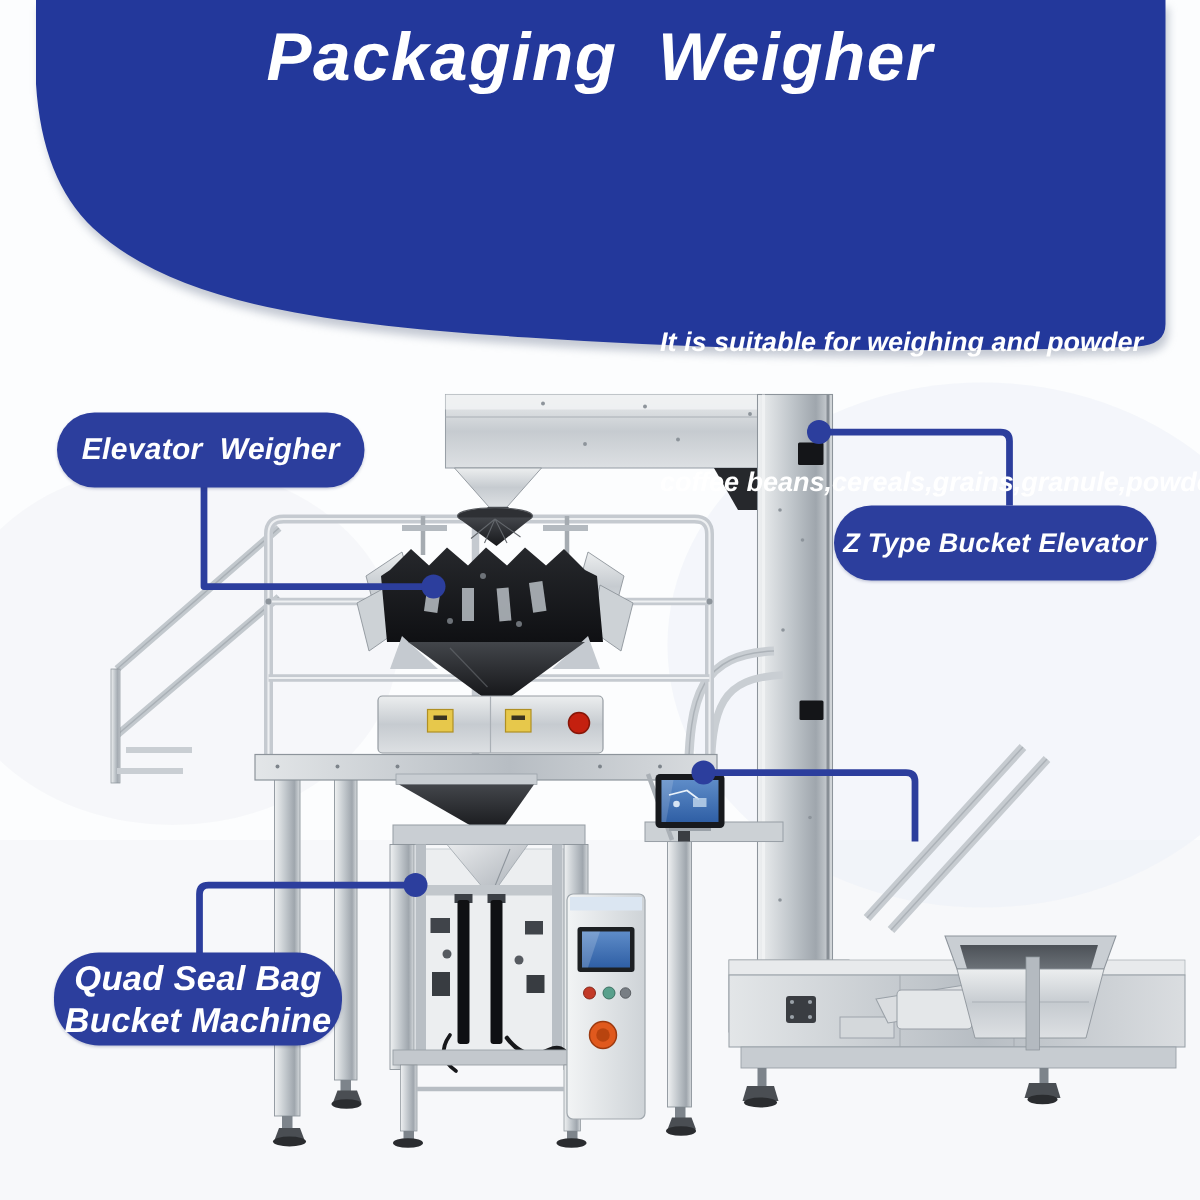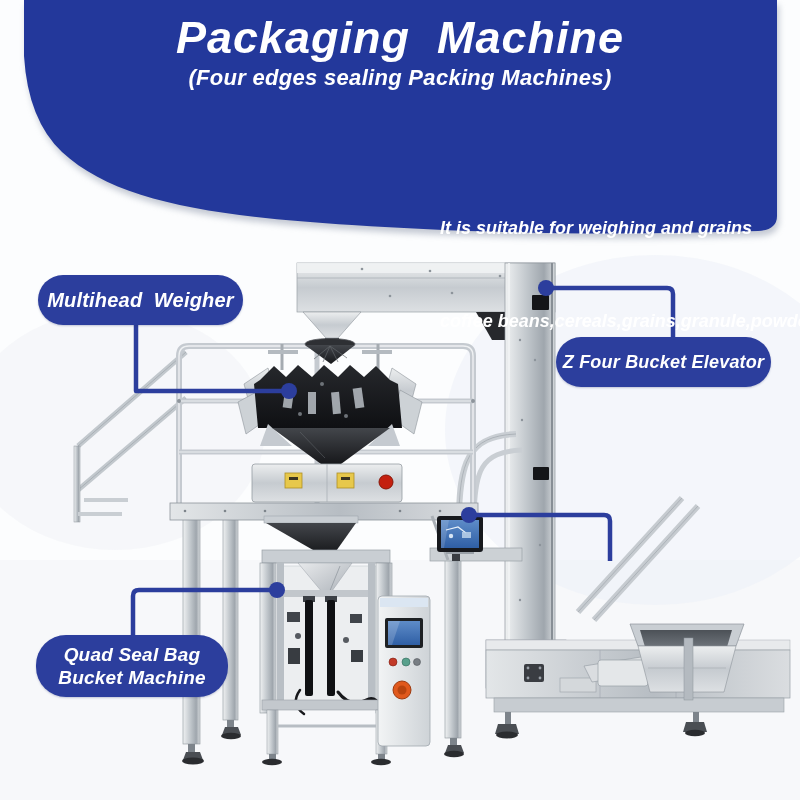--- a/index.html
+++ b/index.html
@@ -16,21 +16,21 @@
   .banner-subtitle{font-size:22px;line-height:28px;letter-spacing:.3px;white-space:pre;}
   .banner-desc{position:absolute;left:440px;top:151px;width:345px;color:var(--text-white);
     font-style:italic;font-weight:bold;font-size:18px;line-height:31px;text-align:left;white-space:pre;}
   .pill{position:absolute;background:var(--pill-blue);color:var(--text-white);
     font-style:italic;font-weight:bold;display:flex;align-items:center;justify-content:center;
     flex-direction:column;text-align:center;border-radius:26px;white-space:pre;letter-spacing:.2px;
     box-shadow:0 1px 2px rgba(40,50,110,.25);}
   .pill-multihead{left:38px;top:275px;width:205px;height:50px;font-size:20px;}
   .pill-elevator{left:556px;top:337px;width:215px;height:50px;font-size:18px;}
   .pill-working{left:562px;top:561px;width:212px;height:47px;font-size:20px;}
-  .pill-quad{left:36px;top:635px;width:192px;height:62px;font-size:19px;line-height:1.22;border-radius:30px;}
+  .pill-quad{left:36px;top:635px;width:192px;height:62px;font-size:23px;line-height:1.22;border-radius:30px;}
 </style>
 </head>
 <body>
 
 <div class="stage">
 
   <svg class="scene" viewBox="0 0 800 800" aria-hidden="true">
     <defs>
       <linearGradient id="steelV" x1="0" y1="0" x2="0" y2="1">
         <stop offset="0" stop-color="#eceeef"></stop>
@@ -311,32 +311,31 @@
     </g>
     <g fill="#2c3e9d" style="fill:var(--connector-blue)">
       <circle cx="289" cy="391" r="8"></circle>
       <circle cx="546" cy="288" r="8"></circle>
       <circle cx="469" cy="515" r="8"></circle>
       <circle cx="277" cy="590" r="8"></circle>
     </g>
   </svg>
 
   <div class="banner-text">
-    <div class="banner-title">Packaging  Machine</div>
-    <div class="banner-subtitle">(Four edges sealing Packing Machines)</div>
+    <div class="banner-title">Packaging  Weigher</div>
   </div>
   <div class="banner-desc">
-    <div>It is suitable for weighing and grains</div>
+    <div>It is suitable for weighing and powder</div>
     <div>coffee beans,cereals,grains,granule,powder,etc,</div>
   </div>
 
   <div class="pill pill-multihead">
-    <span>Multihead  Weigher</span>
+    <span>Elevator  Weigher</span>
   </div>
   <div class="pill pill-elevator">
-    <span>Z Four Bucket Elevator</span>
+    <span>Z Type Bucket Elevator</span>
   </div>
   <div class="pill pill-quad">
     <span>Quad Seal Bag</span>
     <span>Bucket Machine</span>
   </div>
 
 </div>
 
 </body></html>

